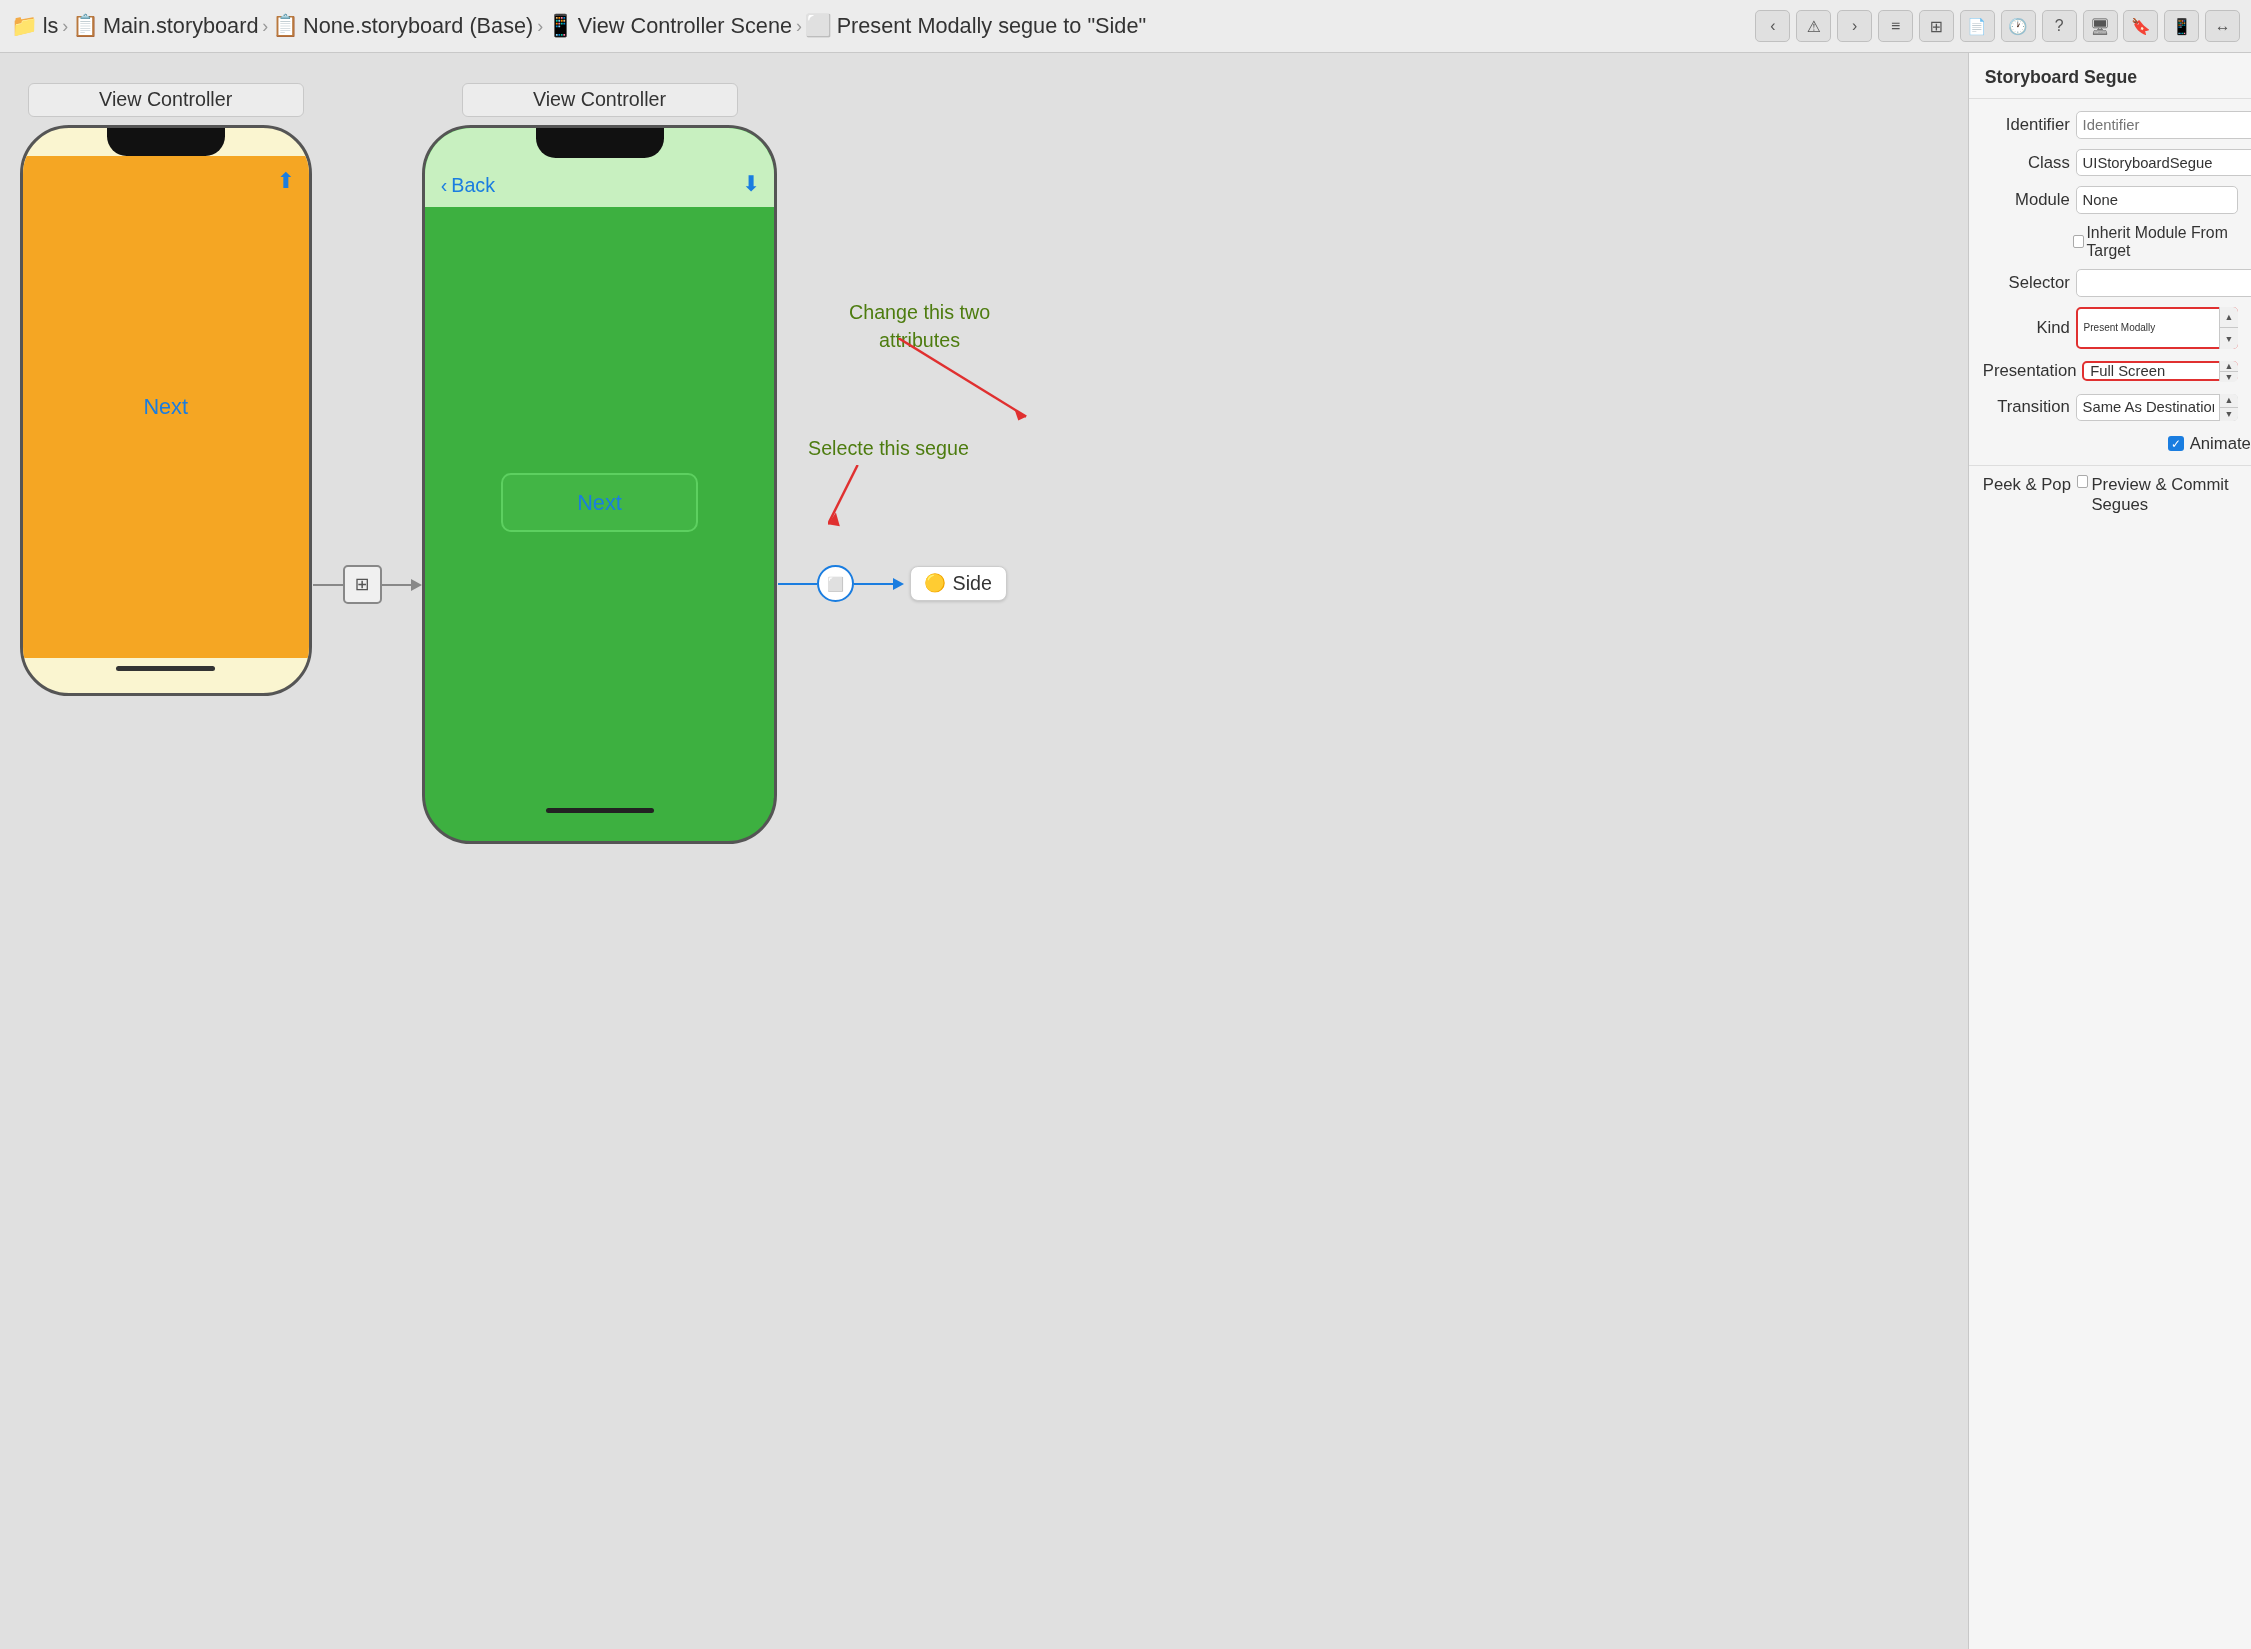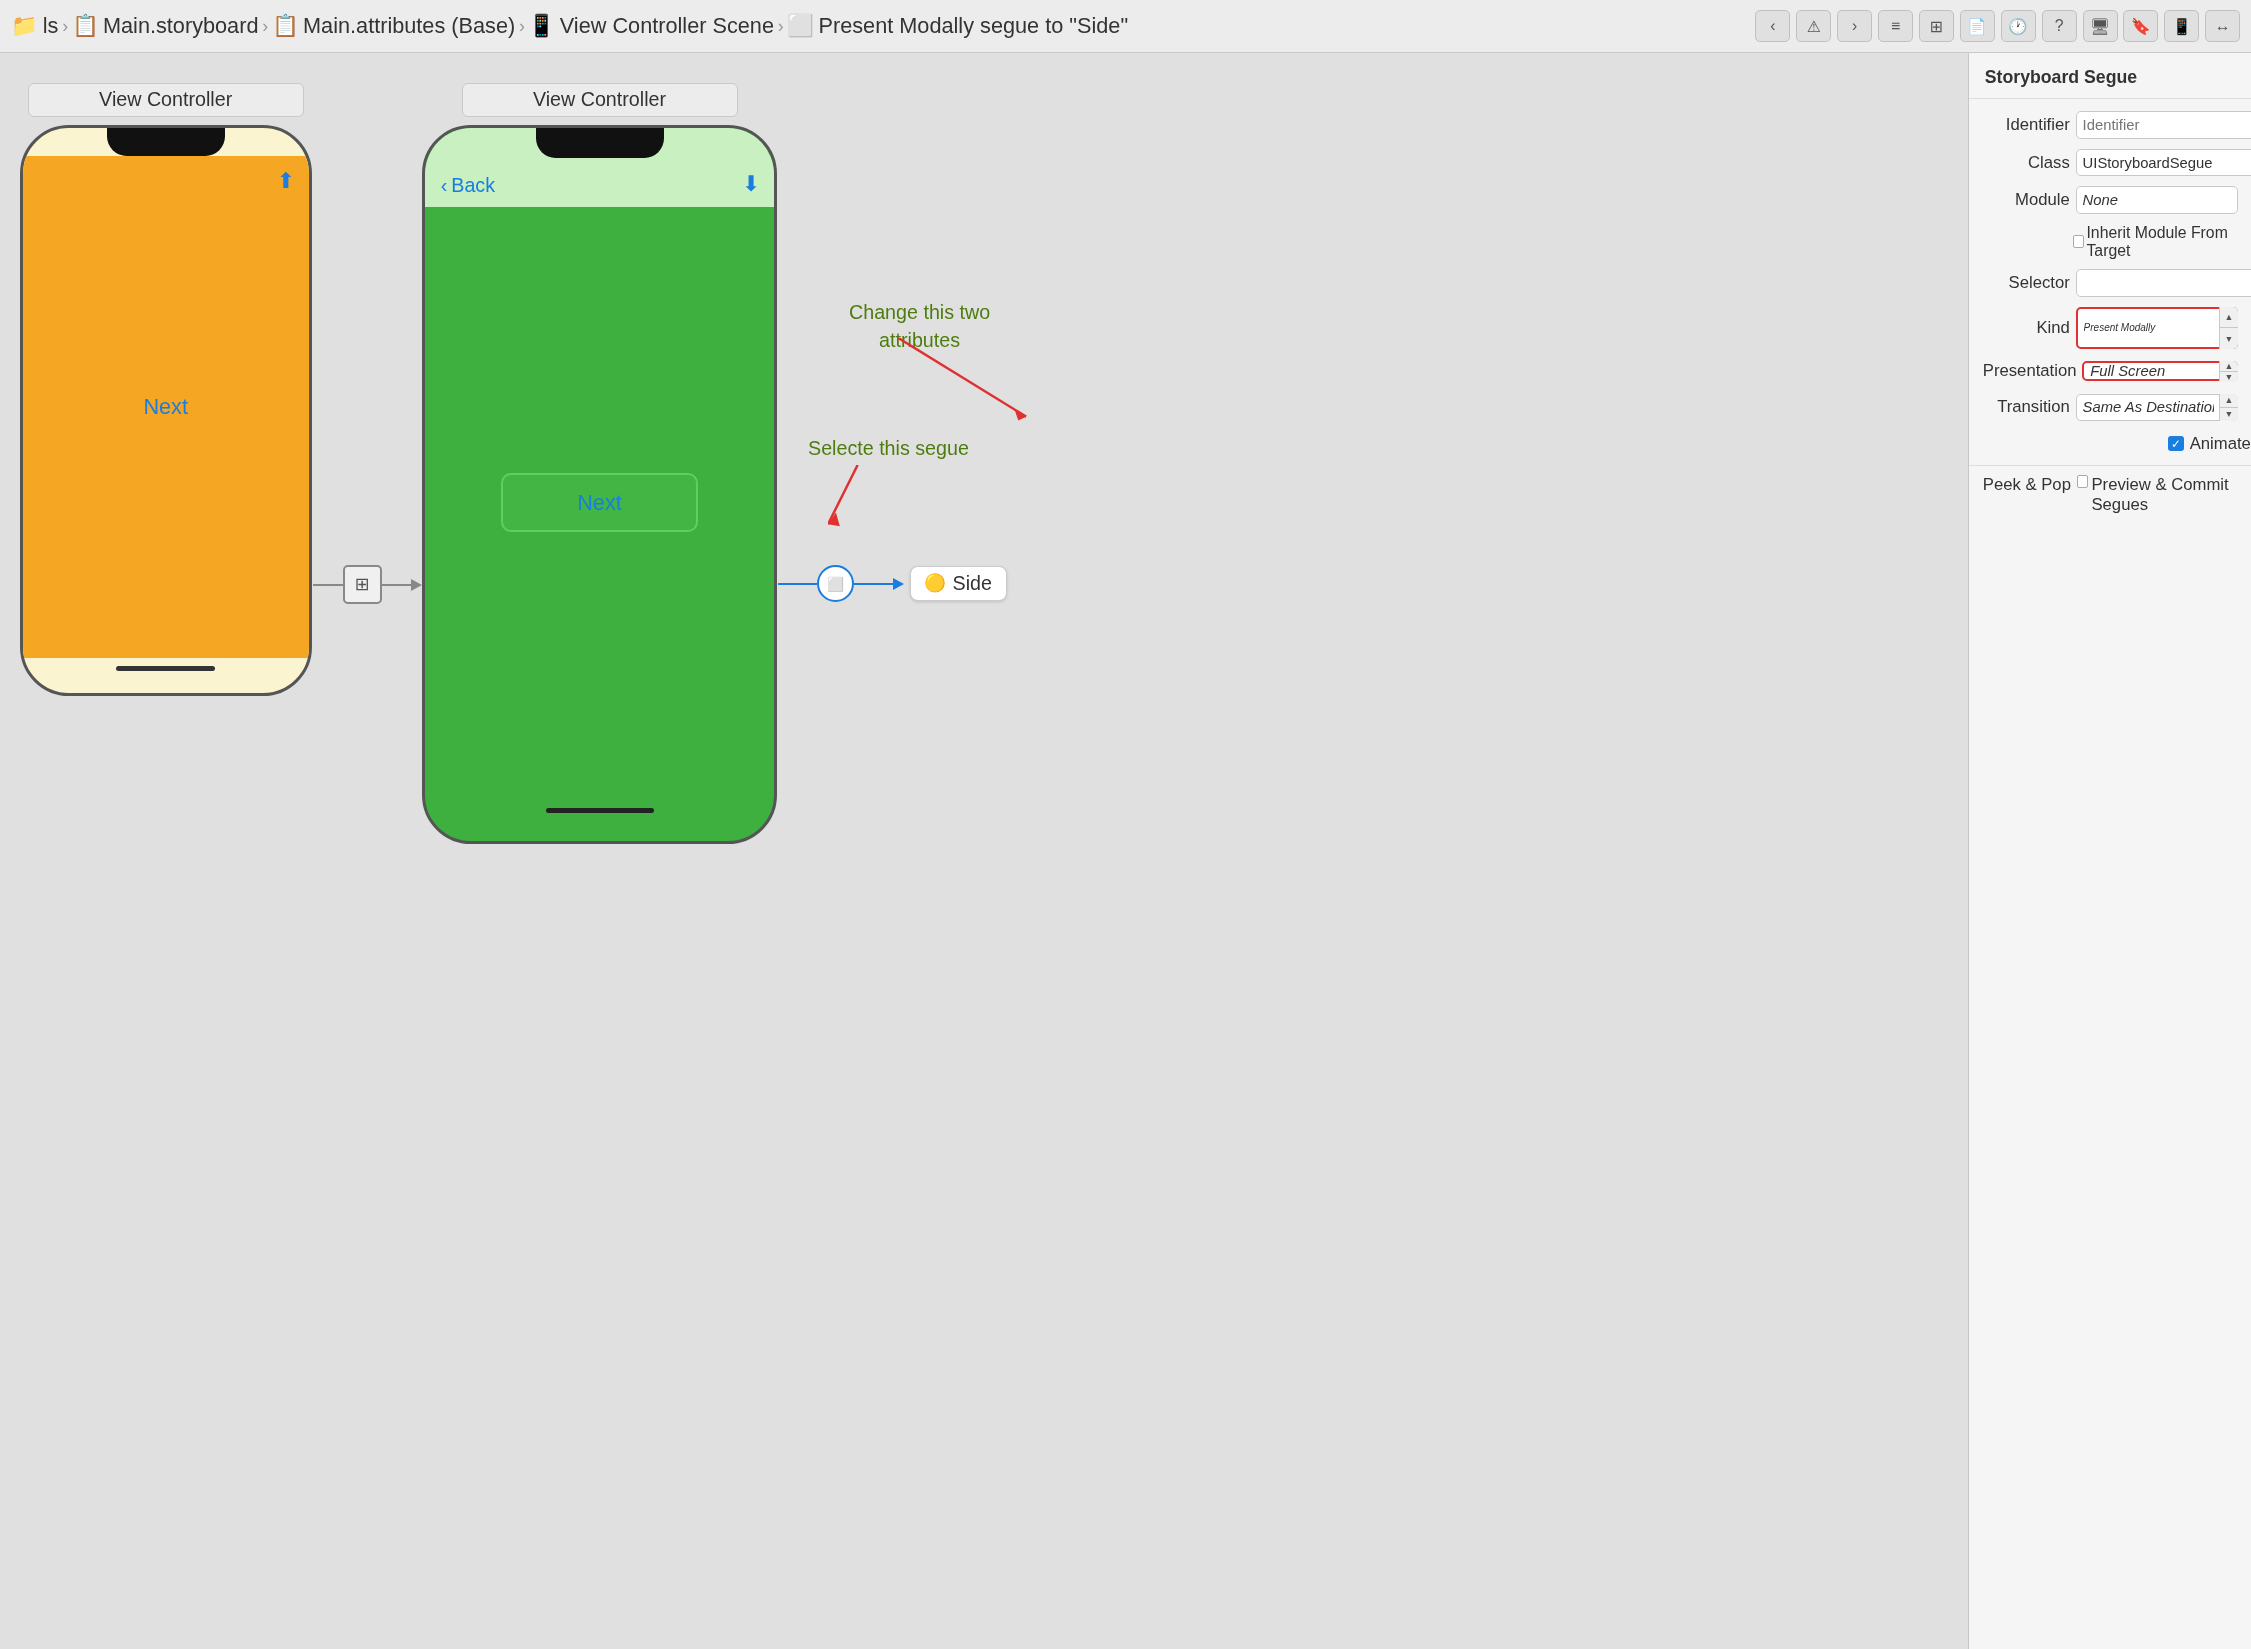--- a/index.html
+++ b/index.html
@@ -358,21 +358,20 @@
       width: 100%;
       height: 27.6px;
       border: 1px solid #c8c8c8;
       border-radius: 4.9px;
       background: white;
       font-size: 14.8px;
       padding: 0 23.6px 0 5.9px;
       color: #333;
       outline: none;
       appearance: none;
-      font-style: italic;
       -webkit-appearance: none;
     }
 
     .select-stepper {
       position: absolute;
       right: 0;
       top: 0;
       bottom: 0;
       width: 19.7px;
       display: flex;
@@ -519,21 +518,21 @@
       <span>ls</span>
     </span>
     <span class="breadcrumb-sep">›</span>
     <span class="breadcrumb-item">
       <span>📋</span>
       <span>Main.storyboard</span>
     </span>
     <span class="breadcrumb-sep">›</span>
     <span class="breadcrumb-item">
       <span>📋</span>
-      <span>Main.attributes (Base)</span>
+      <span>None.storyboard (Base)</span>
     </span>
     <span class="breadcrumb-sep">›</span>
     <span class="breadcrumb-item">
       <span>📱</span>
       <span>View Controller Scene</span>
     </span>
     <span class="breadcrumb-sep">›</span>
     <span class="breadcrumb-item">
       <span>⬜</span>
       <span>Present Modally segue to "Side"</span>

